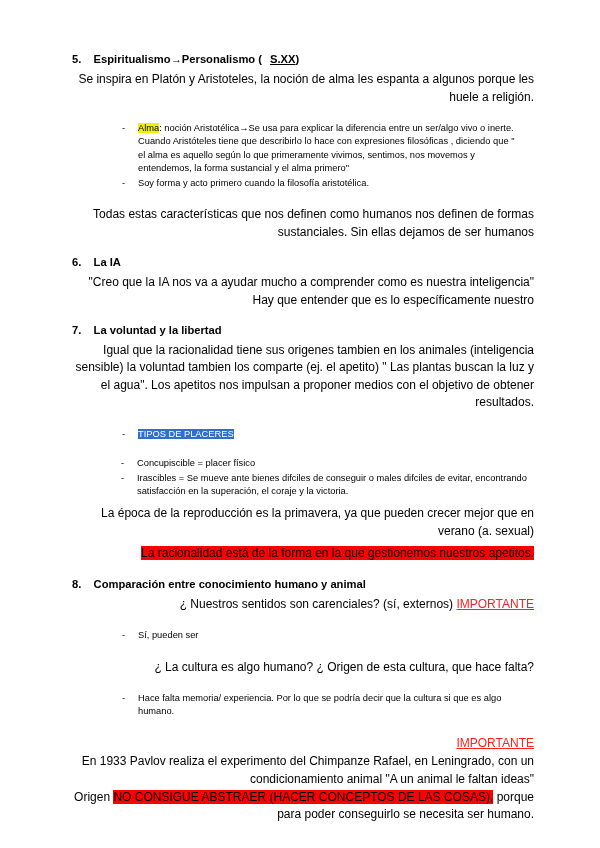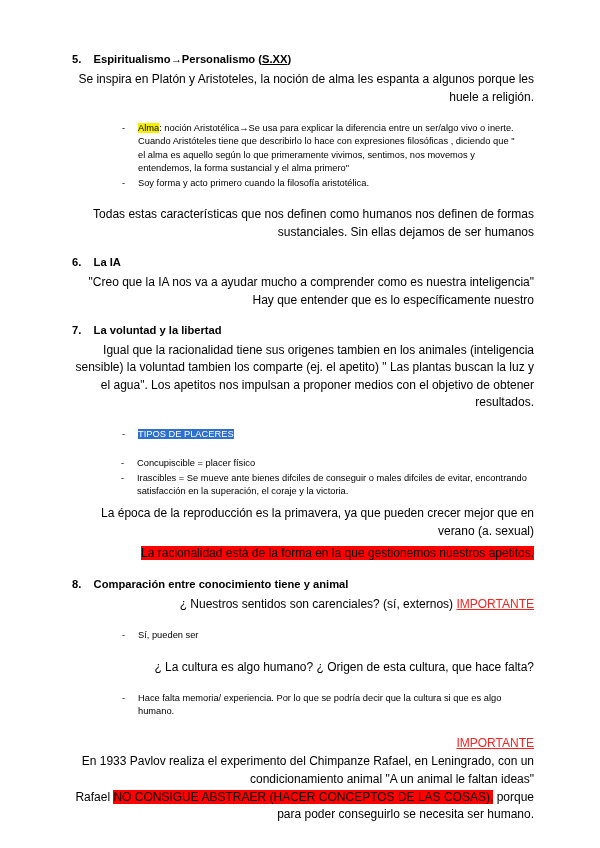--- a/index.html
+++ b/index.html
@@ -82,21 +82,21 @@
     color: #000000;
   }
   .hl-blue {
     background: #2f6fd0;
     color: #ffffff;
   }
   .txt-red {
     color: #ff2020;
     text-decoration: underline;
   }
-  .sec-title-link { text-decoration: underline; }
+  .sec-title-link { text-decoration: underline; padding-left: 8px; }
 </style>
 </head>
 <body>
 
 <div class="page">
 
   <div class="sec-wrap first">
     <h2 class="section">
       <span>5.</span>
       <span style="display:inline-block;width:6px"></span>
@@ -134,28 +134,28 @@
       <li><span>Irascibles = Se mueve ante bienes difciles de conseguir o males difciles de evitar, encontrando satisfacción en la superación, el coraje y la victoria.</span></li>
     </ul>
     <p class="body">La época de la reproducción es la primavera, ya que pueden crecer mejor que en verano (a. sexual)</p>
     <p class="body" style="margin-top:5px;"><span class="hl-red">La racionalidad está de la forma en la que gestionemos nuestros apetitos.</span></p>
   </div>
 
   <div class="sec-wrap">
     <h2 class="section">
       <span>8.</span>
       <span style="display:inline-block;width:6px"></span>
-      <span>Comparación entre conocimiento tiene y animal</span>
+      <span>Comparación entre conocimiento humano y animal</span>
     </h2>
     <p class="body"><span>¿ Nuestros sentidos son carenciales? (sí, externos)</span> <span class="txt-red">IMPORTANTE</span></p>
     <ul class="lvl1">
       <li><span>Sí, pueden ser</span></li>
     </ul>
     <p class="body">¿ La cultura es algo humano? ¿ Origen de esta cultura, que hace falta?</p>
     <ul class="lvl1">
       <li><span>Hace falta memoria/ experiencia. Por lo que se podría decir que la cultura si que es algo humano.</span></li>
     </ul>
     <p class="body txt-red">IMPORTANTE</p>
     <p class="body">En 1933 Pavlov realiza el experimento del Chimpanze Rafael, en Leningrado, con un condicionamiento animal "A un animal le faltan ideas"</p>
-    <p class="body"><span>Rafael </span><span class="hl-red">NO CONSIGUE ABSTRAER (HACER CONCEPTOS DE LAS COSAS),</span><span> porque para poder conseguirlo se necesita ser humano.</span></p>
+    <p class="body"><span>Origen </span><span class="hl-red">NO CONSIGUE ABSTRAER (HACER CONCEPTOS DE LAS COSAS),</span><span> porque para poder conseguirlo se necesita ser humano.</span></p>
   </div>
 
 </div>
 
 </body></html>

